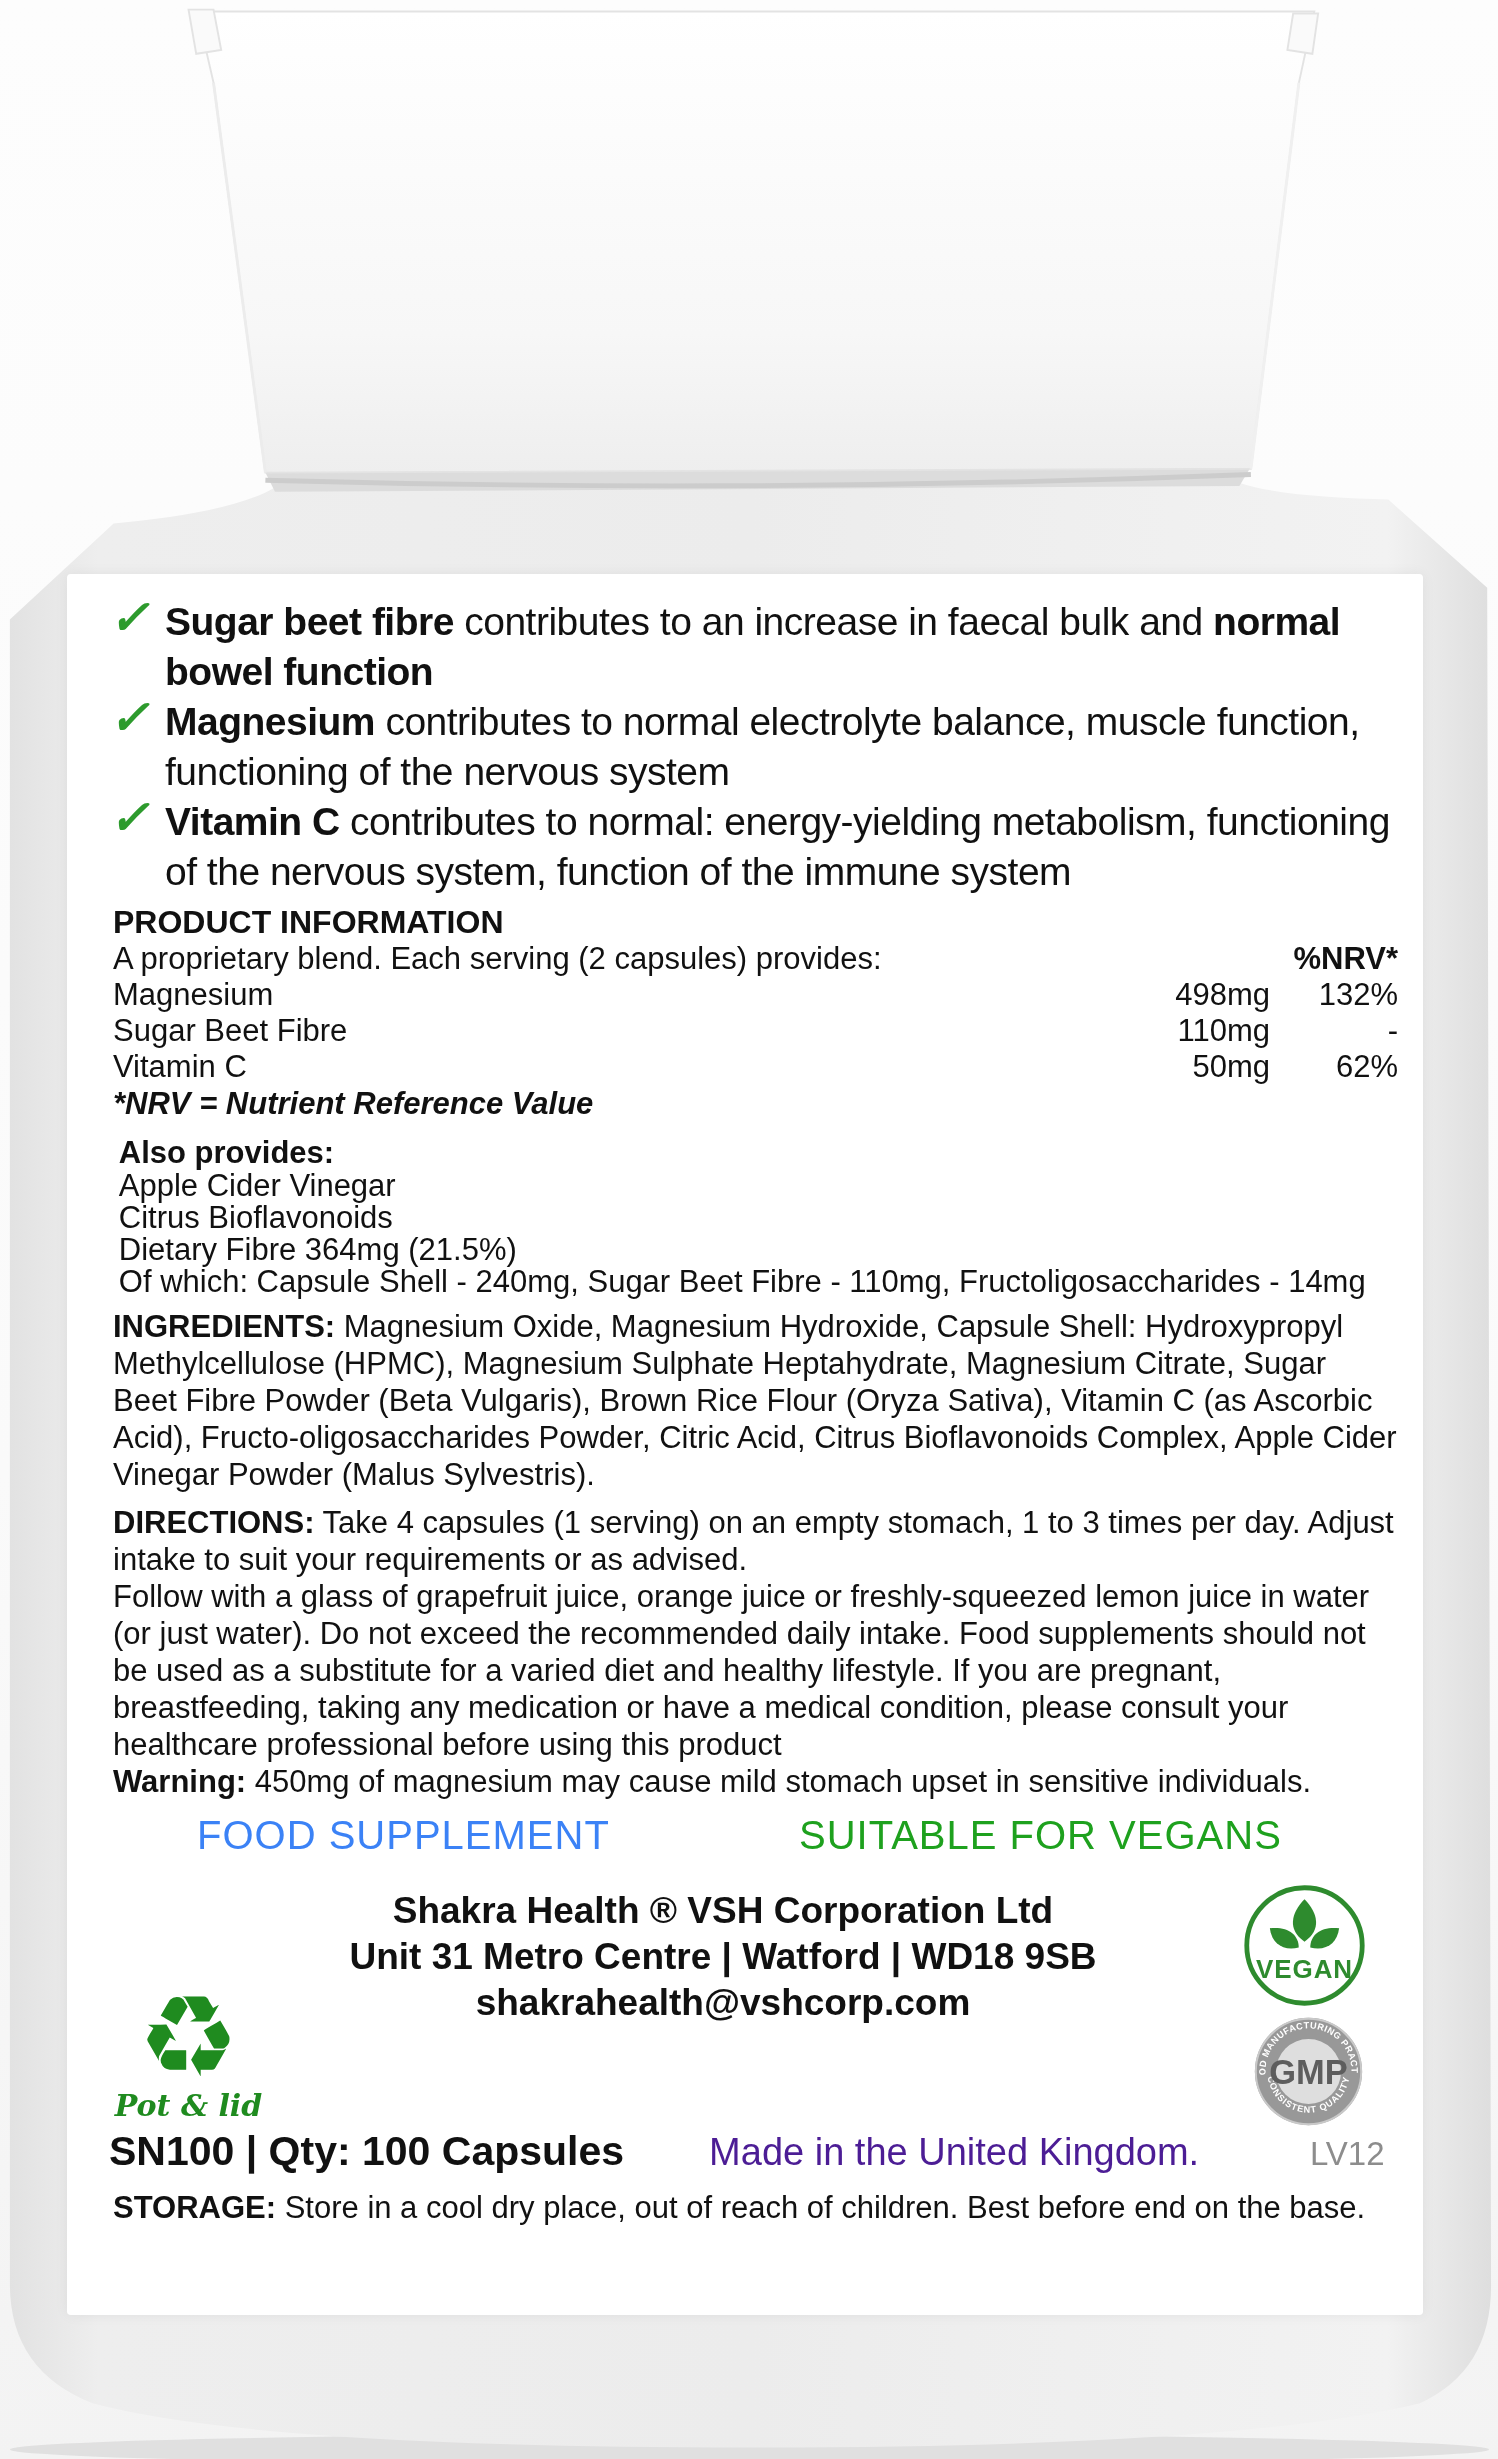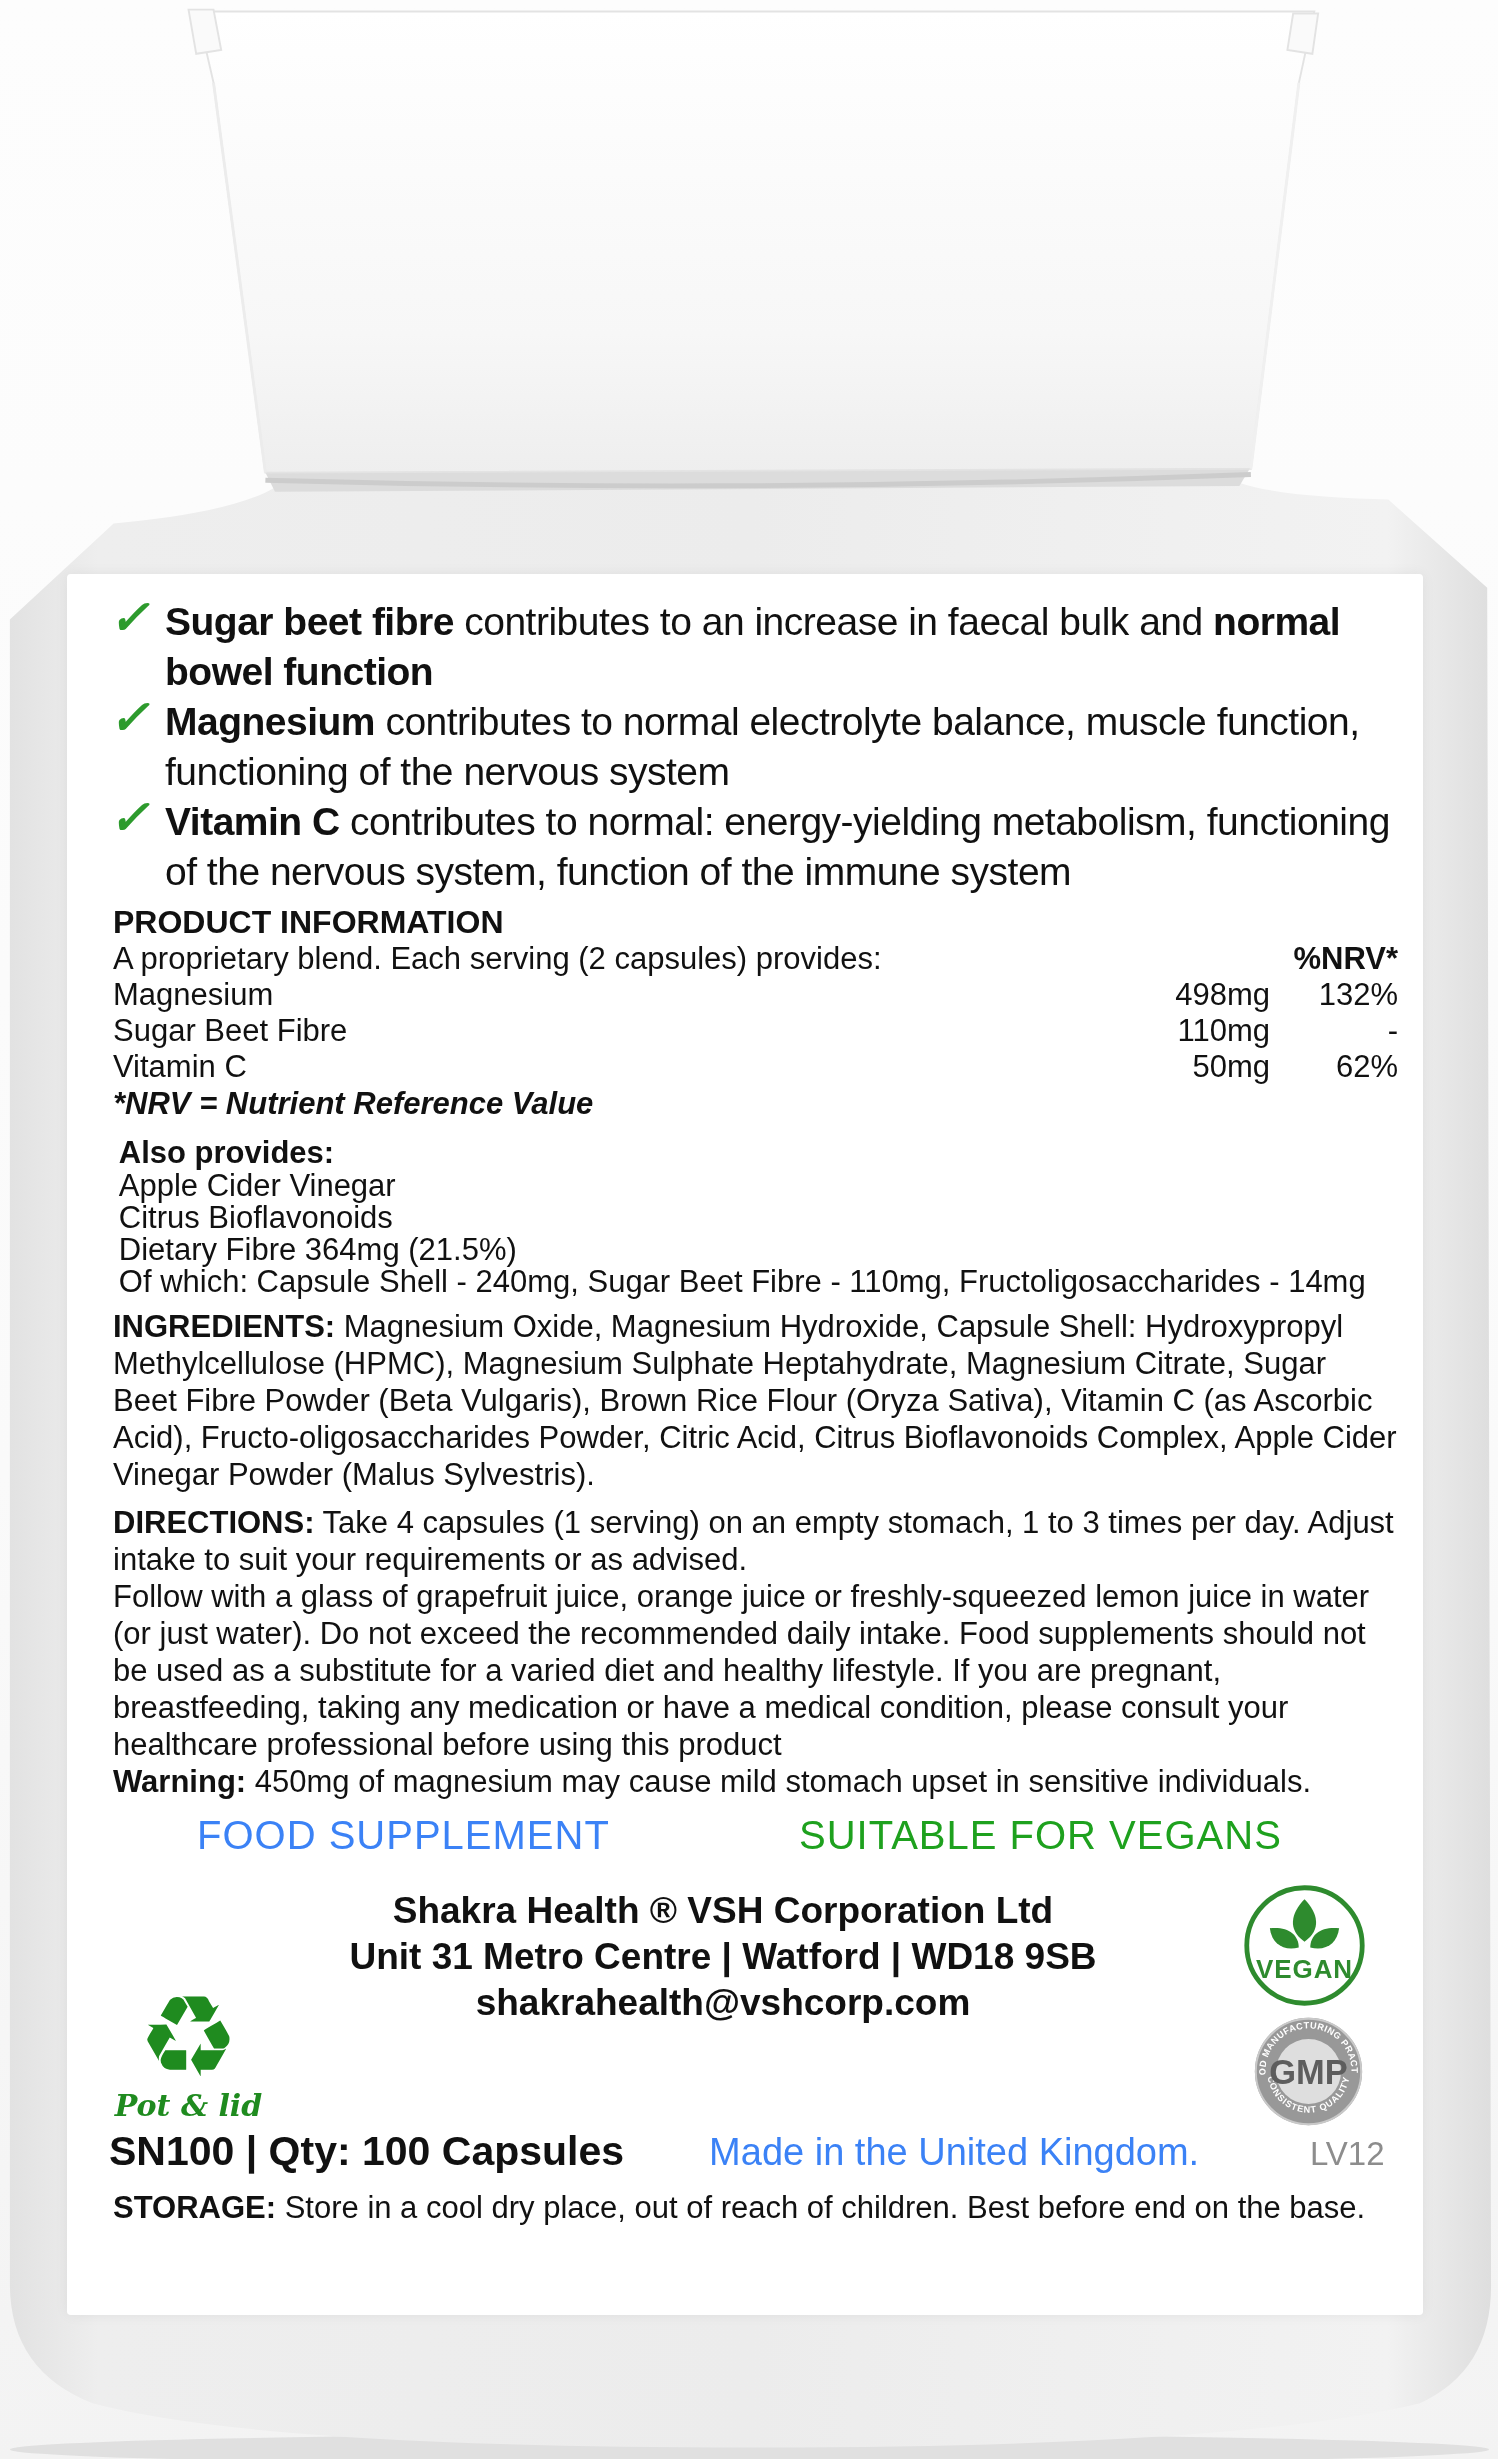--- a/index.html
+++ b/index.html
@@ -49,21 +49,21 @@
   
   .badge-vegan{position:absolute;left:1174px;top:1308px;}
   .badge-gmp{position:absolute;left:1185px;top:1441px;}
   
   .recycle{position:absolute;left:35px;top:1406px;width:173px;text-align:center;}
   .recycle .sym{font-size:113px;line-height:115px;display:block;}
   .recycle .cap{display:block;font-family:"DejaVu Serif",serif;font-style:italic;font-weight:700;font-size:30px;line-height:33px;margin-top:-5.8px;}
   
   .sn-row{position:absolute;left:42px;top:1554px;width:1287px;display:flex;align-items:baseline;}
   .sn-row .sku{font-size:41px;font-weight:700;letter-spacing:0;}
-  .sn-row .origin{font-size:38px;margin-left:85px;color:#3b82f6;}
+  .sn-row .origin{font-size:38px;margin-left:85px;color:#4c1d95;}
   .sn-row .code{font-size:33px;margin-left:auto;margin-right:11.5px;}
   .storage{position:absolute;left:46px;top:1616px;width:1297px;font-size:31px;line-height:36px;}
   .storage b{font-weight:700;}
 </style>
 </head>
 <body>
 
 <div class="stage">
 
   <svg class="bottle-svg" width="1499" height="2459" viewBox="0 0 1560 2560" aria-hidden="true">

